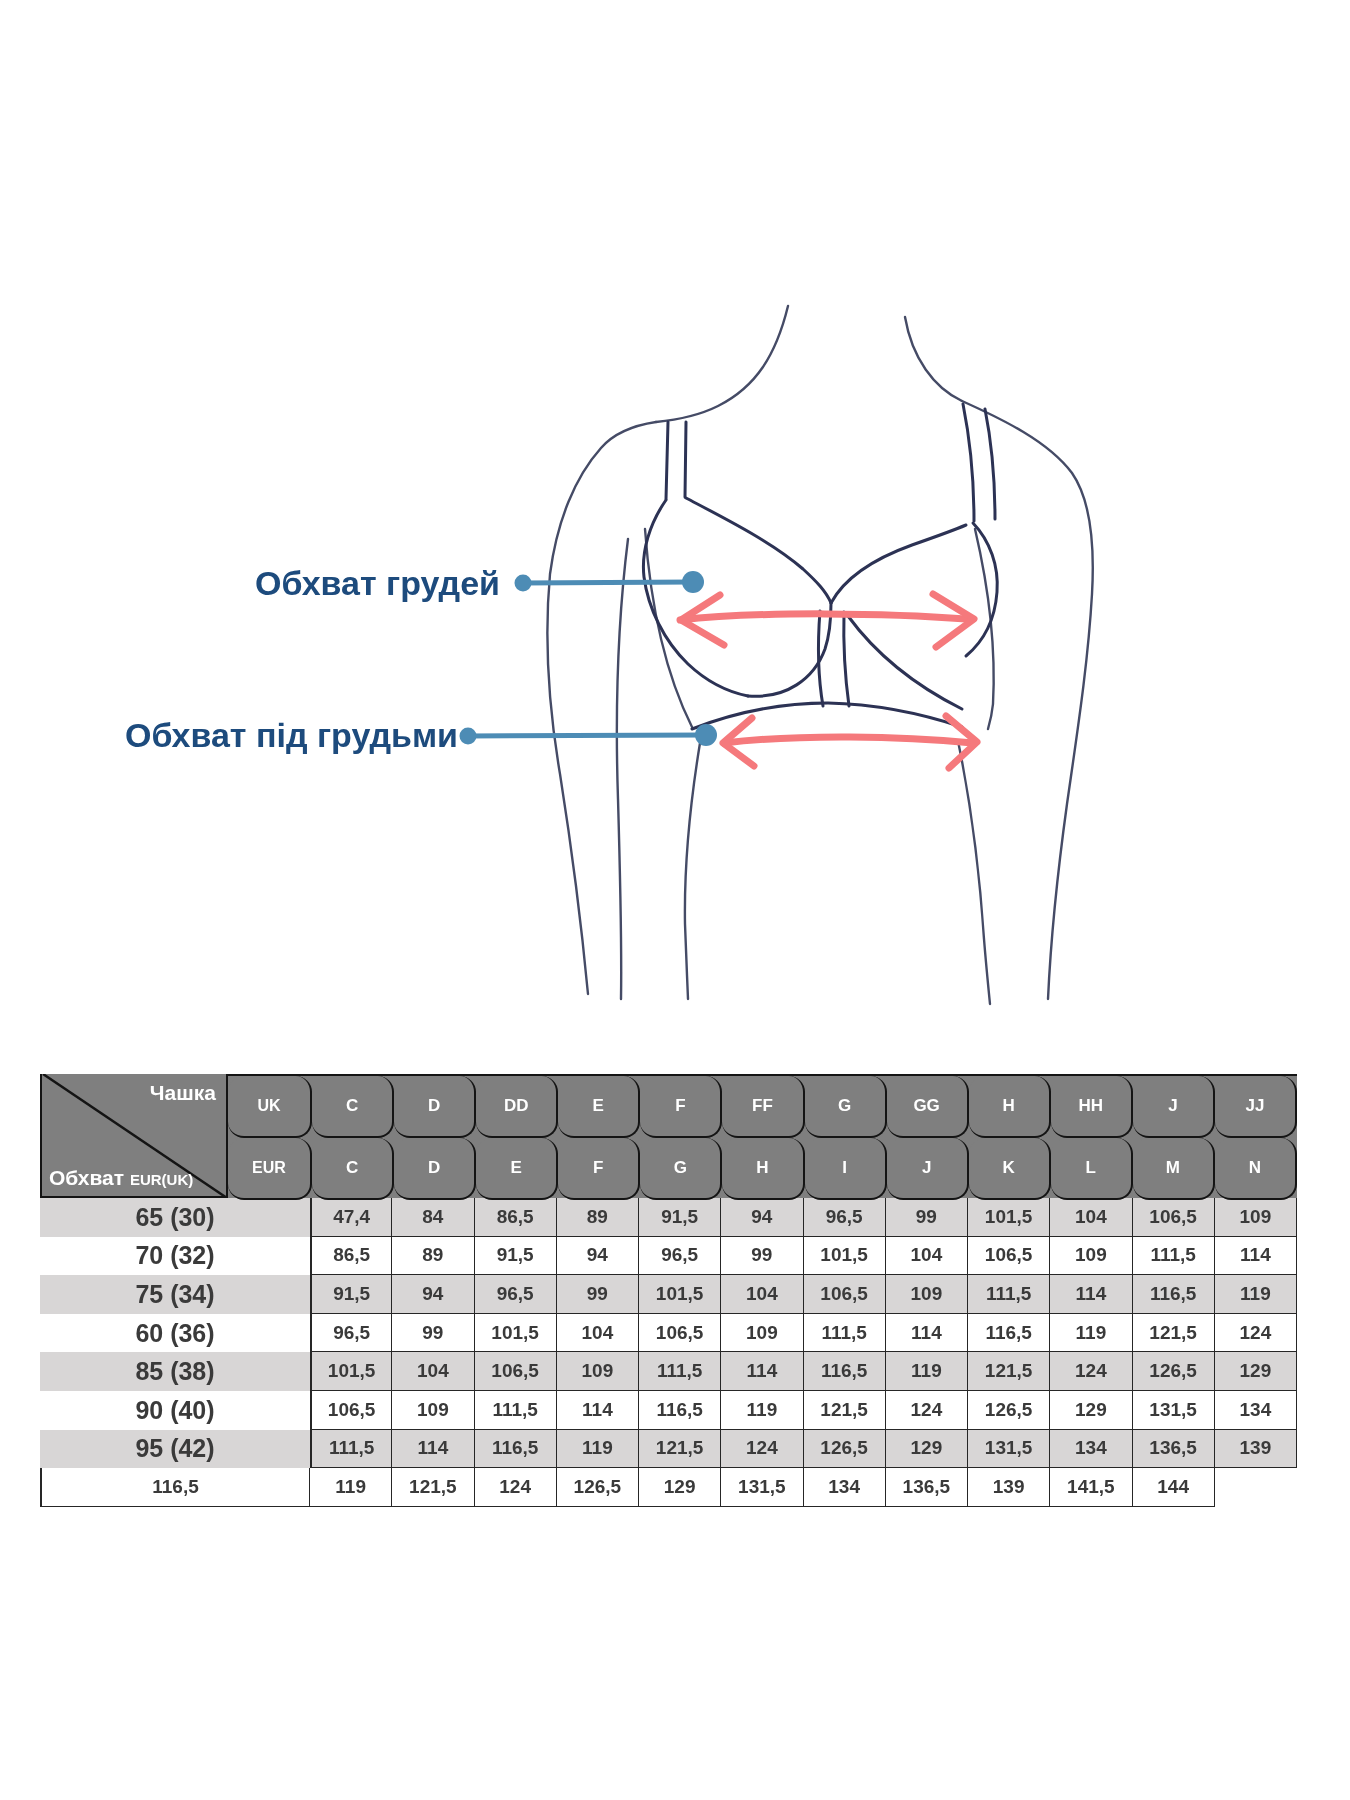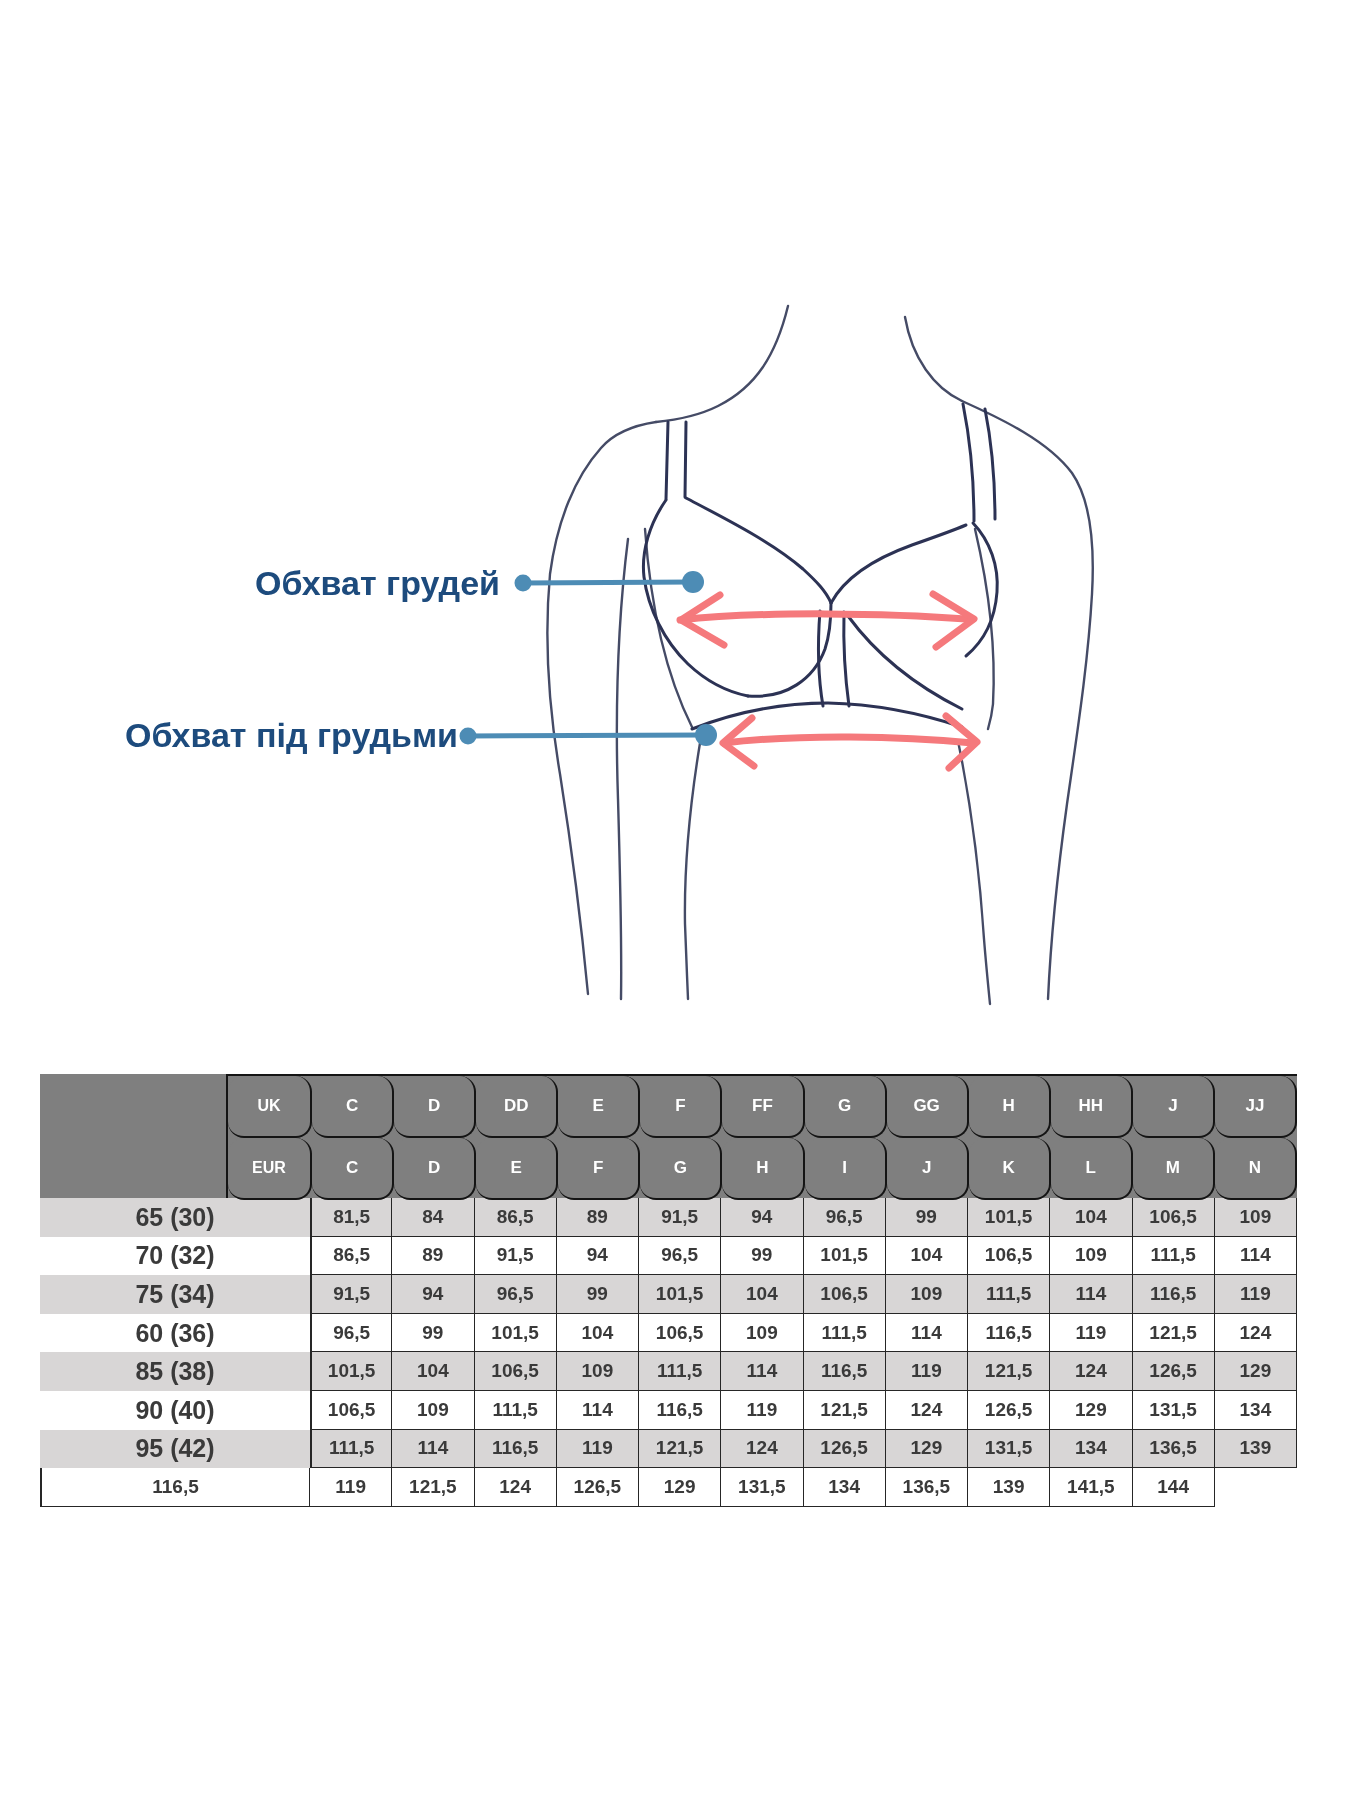--- a/index.html
+++ b/index.html
@@ -104,32 +104,42 @@
       <circle cx="706" cy="676" r="11" stroke="none"></circle>
     </g>
   </svg>
 
   <div class="measure-label l1">Обхват грудей</div>
   <div class="measure-label l2">Обхват під грудьми</div>
 
   <div class="size-table">
 
     <div class="thead">
+      <div class="corner">
+        <svg width="186" height="124">
+          <line x1="1" y1="0" x2="185" y2="124" stroke="var(--header_border)" stroke-width="2.5"></line>
+        </svg>
+        <span class="cup-word">Чашка</span>
+        <span class="girth-word">
+          <span>Обхват</span>
+          <span class="sub">EUR(UK)</span>
+        </span>
+      </div>
       <div class="hgrid">
         <div class="hcell syslab">UK</div>
         <div id="uk-cups" style="display:contents"><div class="hcell">C</div><div class="hcell">D</div><div class="hcell">DD</div><div class="hcell">E</div><div class="hcell">F</div><div class="hcell">FF</div><div class="hcell">G</div><div class="hcell">GG</div><div class="hcell">H</div><div class="hcell">HH</div><div class="hcell">J</div><div class="hcell">JJ</div></div>
         <div class="hcell syslab">EUR</div>
         <div id="eur-cups" style="display:contents"><div class="hcell">C</div><div class="hcell">D</div><div class="hcell">E</div><div class="hcell">F</div><div class="hcell">G</div><div class="hcell">H</div><div class="hcell">I</div><div class="hcell">J</div><div class="hcell">K</div><div class="hcell">L</div><div class="hcell">M</div><div class="hcell">N</div></div>
       </div>
     </div>
 
     <div class="tbody" id="table-body">
         <div class="trow gray">
           <div class="rlabel">65 (30)</div>
-          <div class="dcell first">81,5</div>
+          <div class="dcell first">47,4</div>
           <div class="dcell">84</div>
           <div class="dcell">86,5</div>
           <div class="dcell">89</div>
           <div class="dcell">91,5</div>
           <div class="dcell">94</div>
           <div class="dcell">96,5</div>
           <div class="dcell">99</div>
           <div class="dcell">101,5</div>
           <div class="dcell">104</div>
           <div class="dcell">106,5</div>

